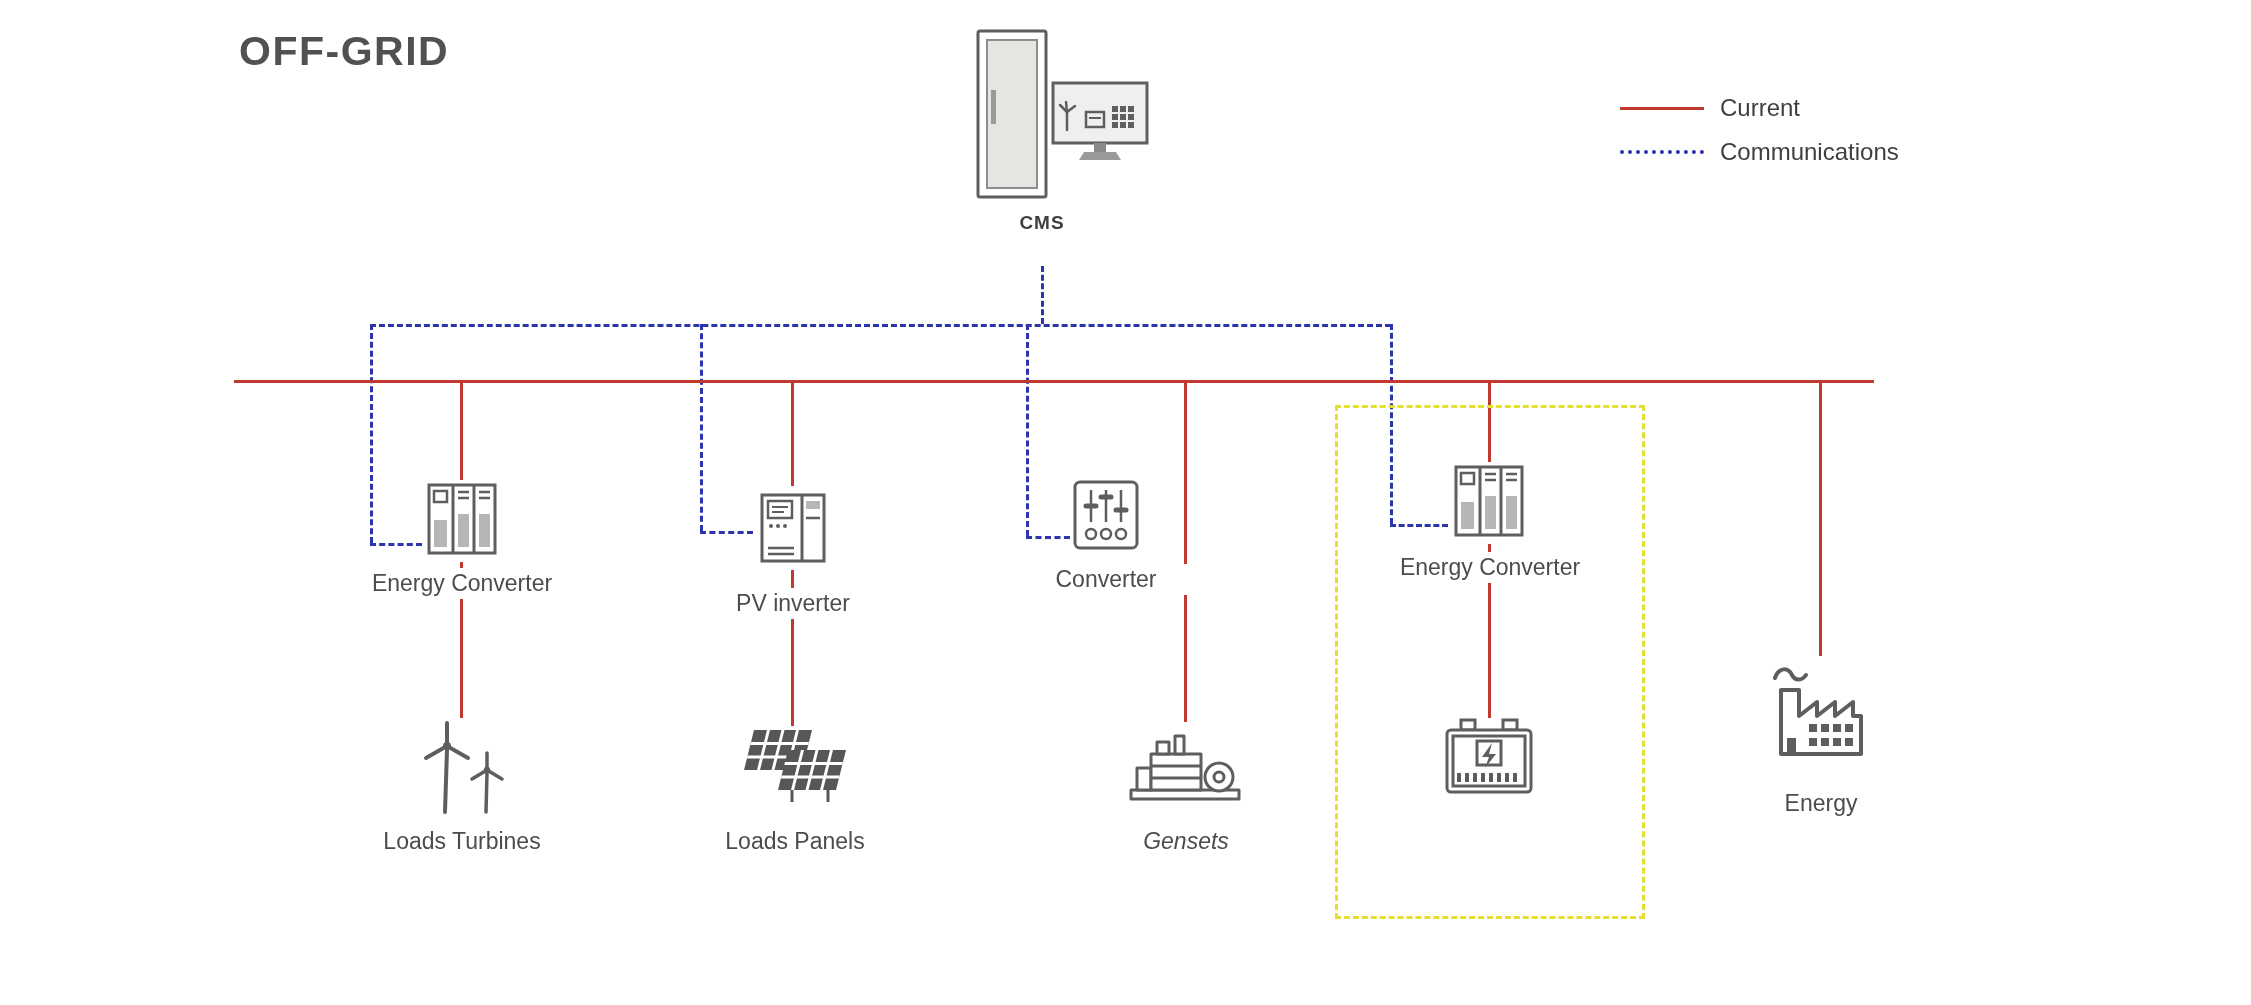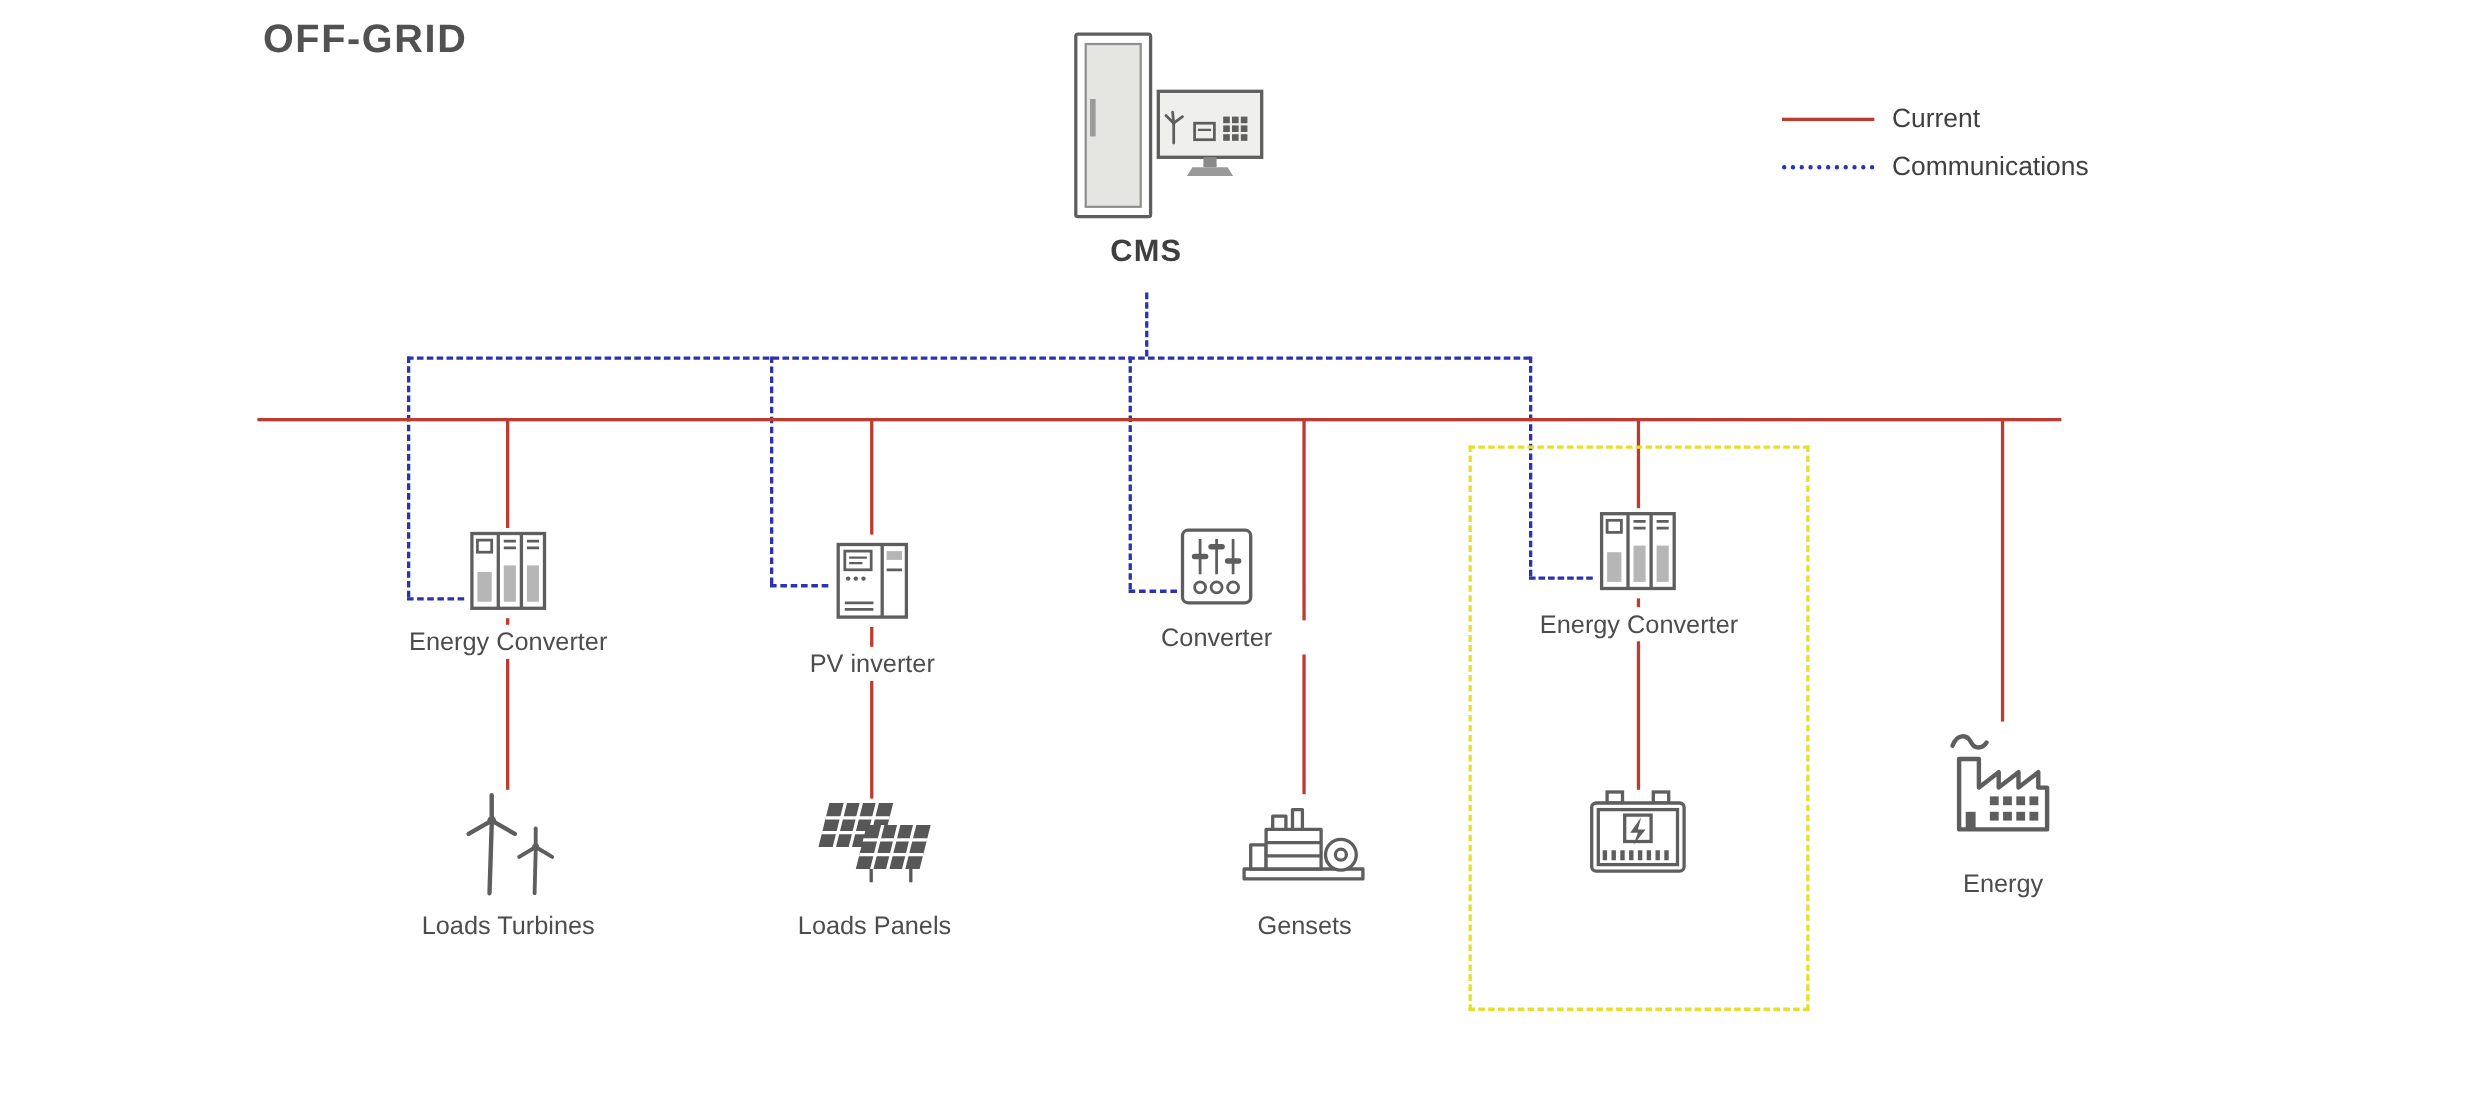--- a/index.html
+++ b/index.html
@@ -9,22 +9,22 @@
   }
   .canvas {
     position: relative;
     width: 2251px;
     height: 1005px;
     background: #ffffff;
     overflow: hidden;
   }
   .title {
     position: absolute;
-    left: 239px; top: 14px;
-    font-size: 36px;
+    left: 239px; top: 28px;
+    font-size: 41px;
     font-weight: bold;
     letter-spacing: 1.5px;
     color: #515151;
   }
   
   .legend { position: absolute; left: 1620px; top: 86px; }
   .legend-row { display: flex; align-items: center; gap: 16px; height: 44px; }
   .legend-swatch { width: 84px; height: 0; }
   .legend-swatch.comm { border-top: 4px dotted #2b33ae; }
   .legend-swatch.cur  { border-top: 3px solid #bf3b30; }
@@ -49,21 +49,21 @@
     color: #4c4c4c;
     text-align: center;
     background: #ffffff;
     line-height: 1.25;
     padding: 1px 4px;
   }
   .cms-label {
     position: absolute;
     left: 962px; top: 212px; width: 160px;
     text-align: center;
-    font-size: 28px;
+    font-size: 19px;
     font-weight: bold;
     color: #3f3f3f;
     letter-spacing: 1px;
   }
 </style>
 </head>
 <body>
 
 <div class="canvas">
 
@@ -281,21 +281,21 @@
       <rect x="10" y="46" width="14" height="22"></rect>
       <rect x="24" y="32" width="50" height="36"></rect>
       <circle cx="92" cy="55" r="14"></circle>
       <circle cx="92" cy="55" r="5"></circle>
       <rect x="30" y="20" width="12" height="12"></rect>
       <rect x="48" y="14" width="9" height="18"></rect>
       <line x1="24" y1="44" x2="74" y2="44"></line>
       <line x1="24" y1="56" x2="74" y2="56"></line>
     </g>
   </svg>
-  <div class="node-label" style="left:1066px; top:826px; width:240px;">Gensets</div>
+  <div class="node-label" style="left:1066px; top:826px; width:240px;font-style:italic;">Gensets</div>
 
   <svg class="icon" style="left:1439px; top:716px;" width="100" height="84" viewBox="0 0 100 84">
     <g stroke="#5e5e5e" stroke-width="3" fill="#ffffff">
       <rect x="22" y="4" width="14" height="10"></rect>
       <rect x="64" y="4" width="14" height="10"></rect>
       <rect x="8" y="14" width="84" height="62" rx="4"></rect>
       <rect x="14" y="20" width="72" height="50"></rect>
       <rect x="38" y="25" width="24" height="24"></rect>
     </g>
     <path d="M53 27 L43 41 L50 41 L46 52 L57 38 L50 38 Z" fill="#5e5e5e"></path>

